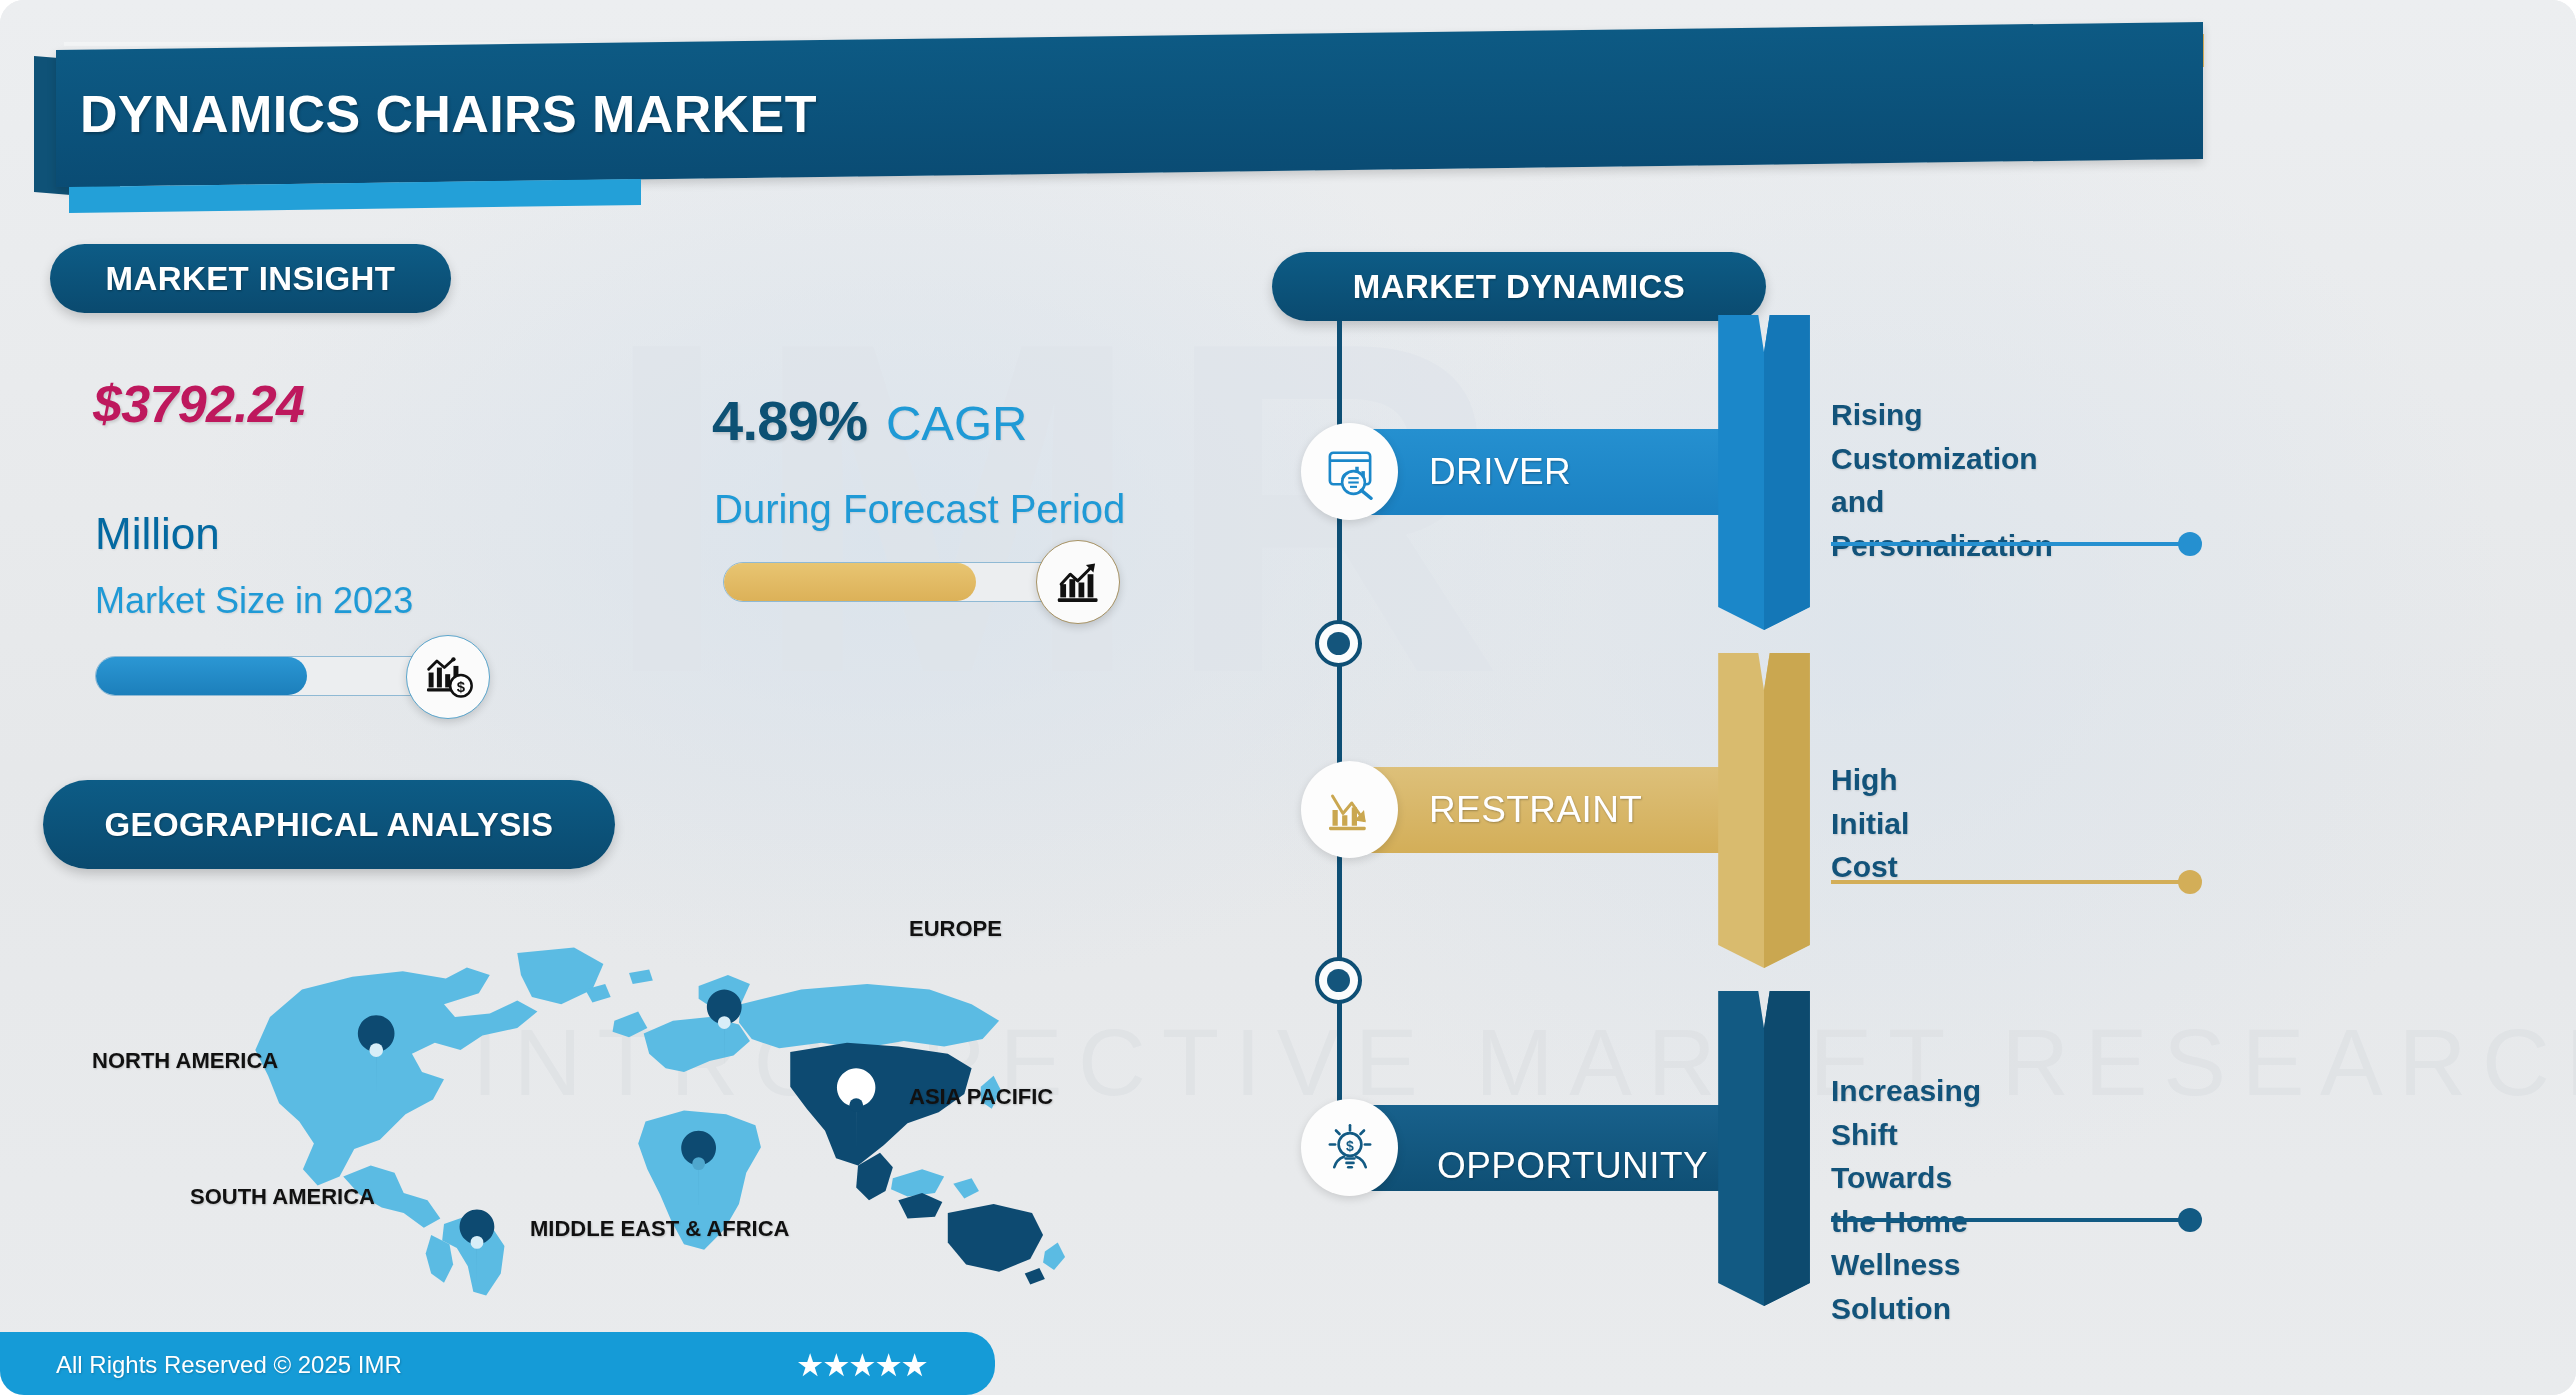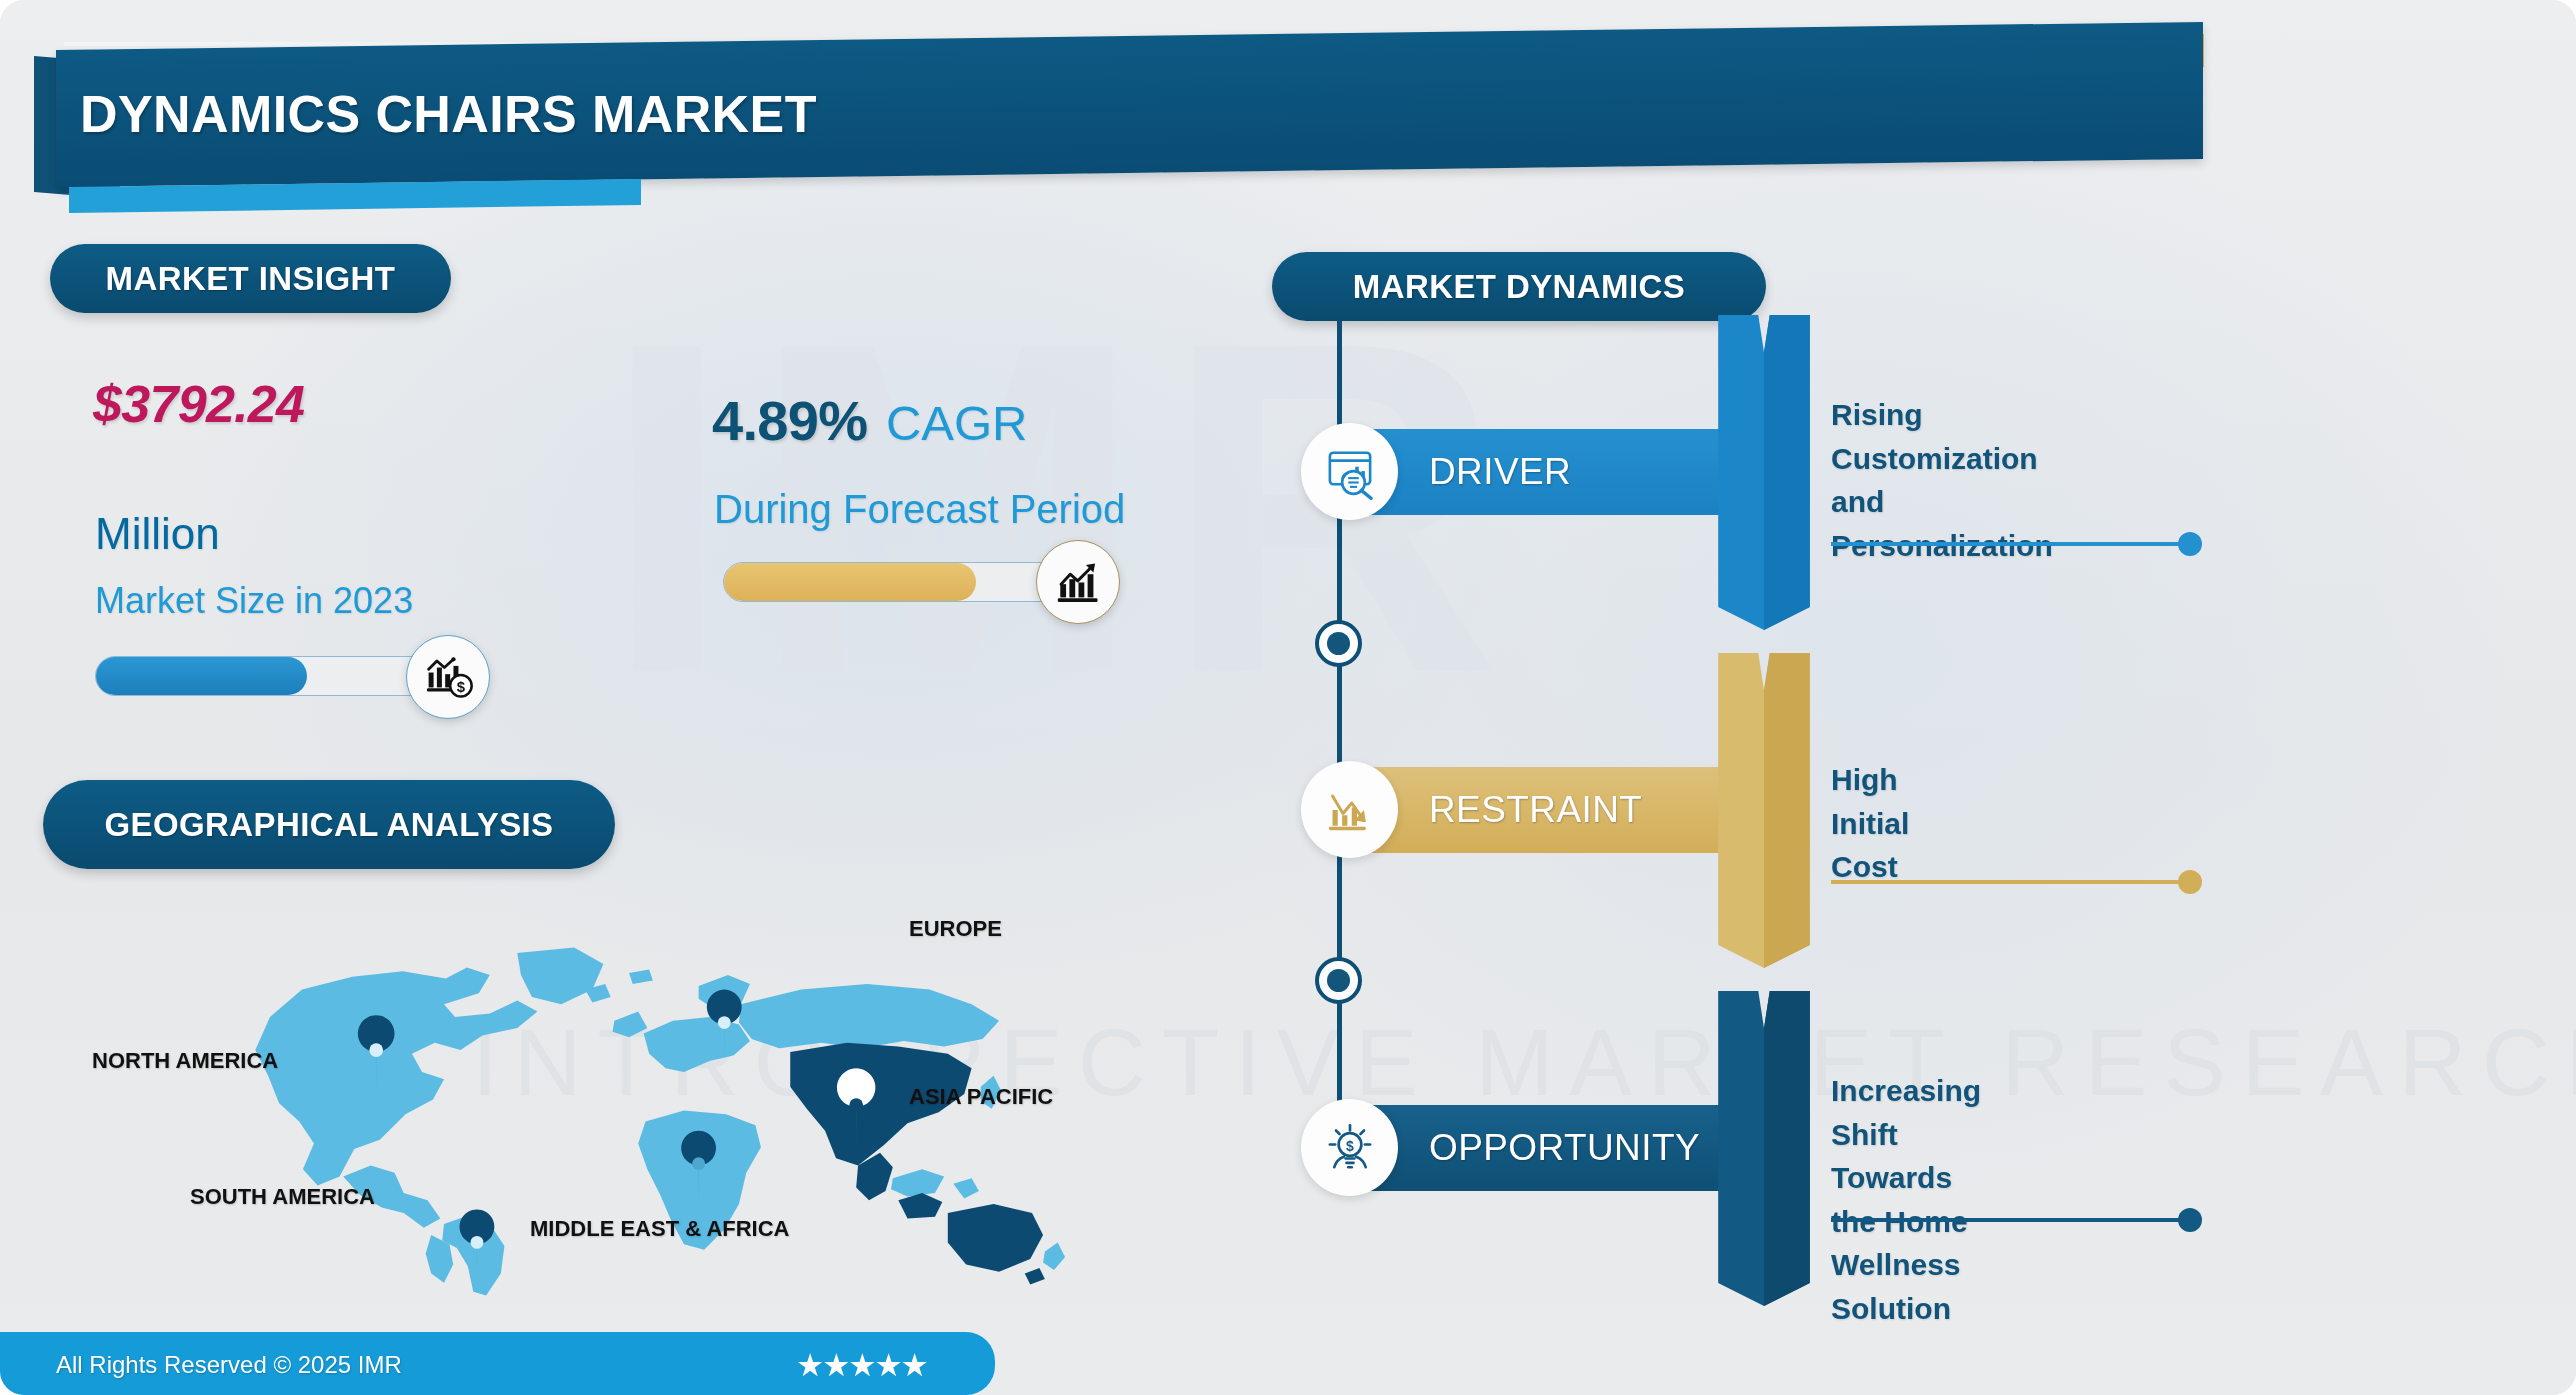--- a/index.html
+++ b/index.html
@@ -429,21 +429,21 @@
           <line x1="9" y1="28" x2="15" y2="28"></line>
           <line x1="55" y1="28" x2="49" y2="28"></line>
           <line x1="27" y1="44" x2="37" y2="44"></line>
           <line x1="28" y1="49" x2="36" y2="49"></line>
           <line x1="30" y1="54" x2="34" y2="54"></line>
         </g>
         <path d="M14 54 a18 18 0 0 1 11 -12" fill="none" stroke="#125a83" stroke-width="3" stroke-linecap="round"></path>
         <path d="M50 54 a18 18 0 0 0 -11 -12" fill="none" stroke="#125a83" stroke-width="3" stroke-linecap="round"></path>
       </svg>
     </div>
-    <div class="dyn-label" style="left:92px;">OPPORTUNITY</div>
+    <div class="dyn-label" style="left:100px;margin-top:18px;">OPPORTUNITY</div>
     <div class="dyn-desc" style="left:494px; top:-36px;">Increasing Shift Towards the Home Wellness Solution</div>
     <div class="dyn-rule" style="left:494px; top:113px; width:358px; background:#125a83;"></div>
     <div class="dyn-dot" style="left:841px; top:103px; background:#125a83;"></div>
   </div>
 
   <div id="footer"></div>
   <div id="footer-text">All Rights Reserved © 2025 IMR</div>
   <div id="footer-stars">★★★★★</div>
 </div>
 

